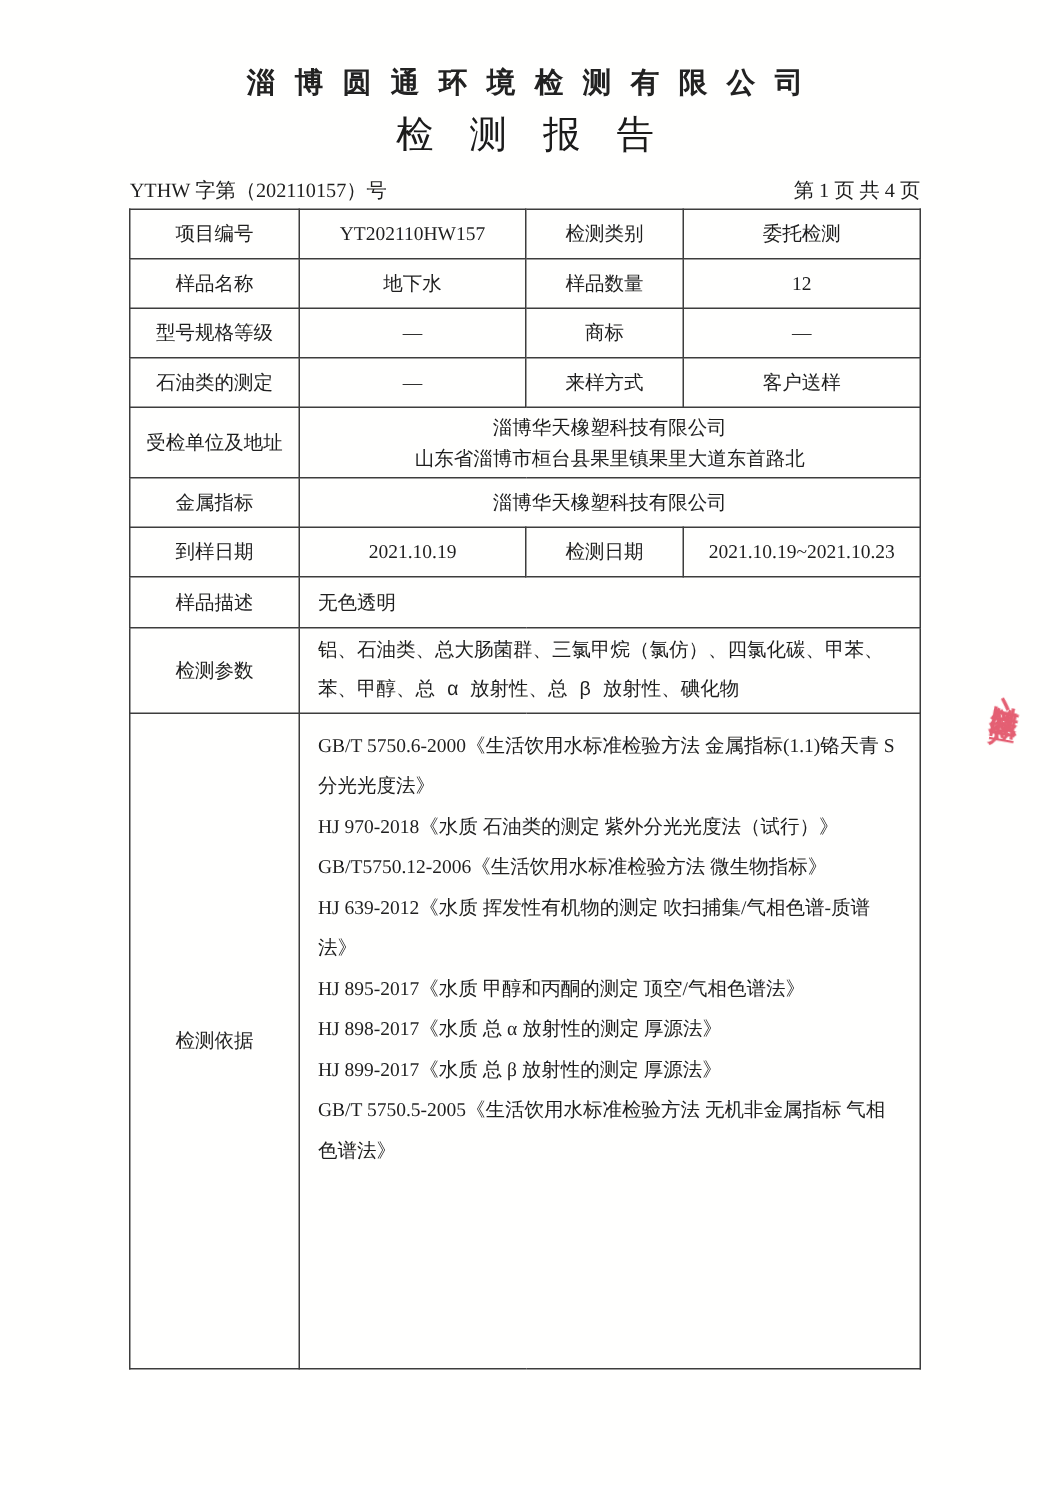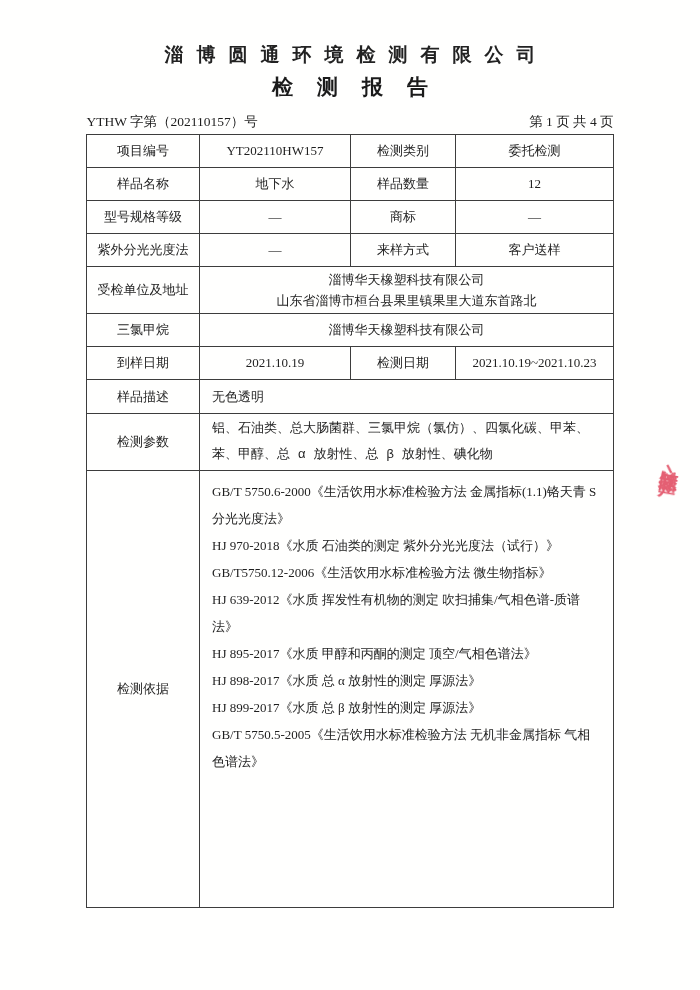--- a/index.html
+++ b/index.html
@@ -16,22 +16,22 @@
     text-align:center;
     padding-top:42px;
     font-size:19px;
     font-weight:bold;
     letter-spacing:13px;
     text-indent:13px;
     color:#222;
   }
   .report-title{
     text-align:center;
-    font-size:21px;
-    font-weight:bold;
+    font-size:25px;
+    font-weight:normal;
     letter-spacing:24px;
     text-indent:24px;
     margin-top:5px;
     color:#1b1b1b;
   }
   .meta-row{
     width:527px;
     margin:12px auto 0 auto;
     display:flex;
     justify-content:space-between;
@@ -123,34 +123,34 @@
         <td>样品数量</td>
         <td>12</td>
       </tr>
       <tr class="row-info">
         <td>型号规格等级</td>
         <td>—</td>
         <td>商标</td>
         <td>—</td>
       </tr>
       <tr class="row-info">
-        <td>紫外分光光度法</td>
+        <td>石油类的测定</td>
         <td>—</td>
         <td>来样方式</td>
         <td>客户送样</td>
       </tr>
       <tr class="row-client">
         <td>受检单位及地址</td>
         <td colspan="3">
           <div class="client-line">淄博华天橡塑科技有限公司</div>
           <div class="client-line">山东省淄博市桓台县果里镇果里大道东首路北</div>
         </td>
       </tr>
       <tr class="row-unit">
-        <td>三氯甲烷</td>
+        <td>金属指标</td>
         <td colspan="3">淄博华天橡塑科技有限公司</td>
       </tr>
       <tr class="row-date">
         <td>到样日期</td>
         <td>2021.10.19</td>
         <td>检测日期</td>
         <td>2021.10.19~2021.10.23</td>
       </tr>
       <tr class="row-desc">
         <td>样品描述</td>

